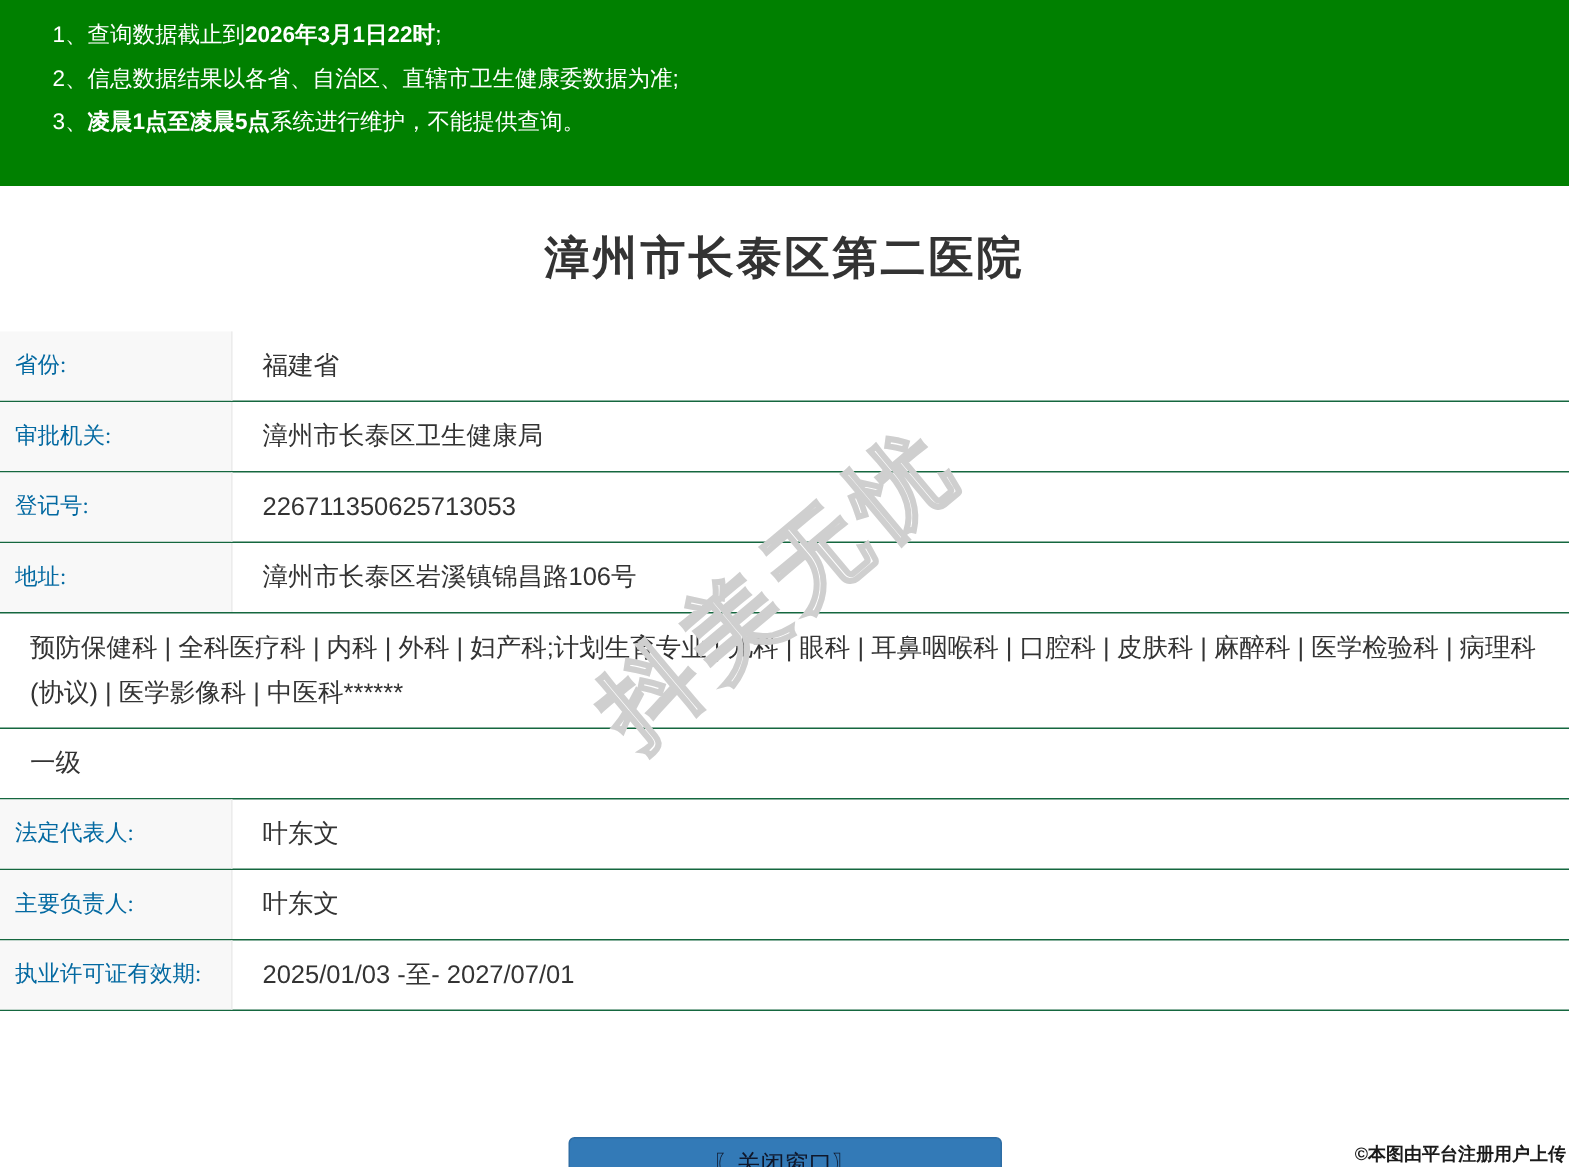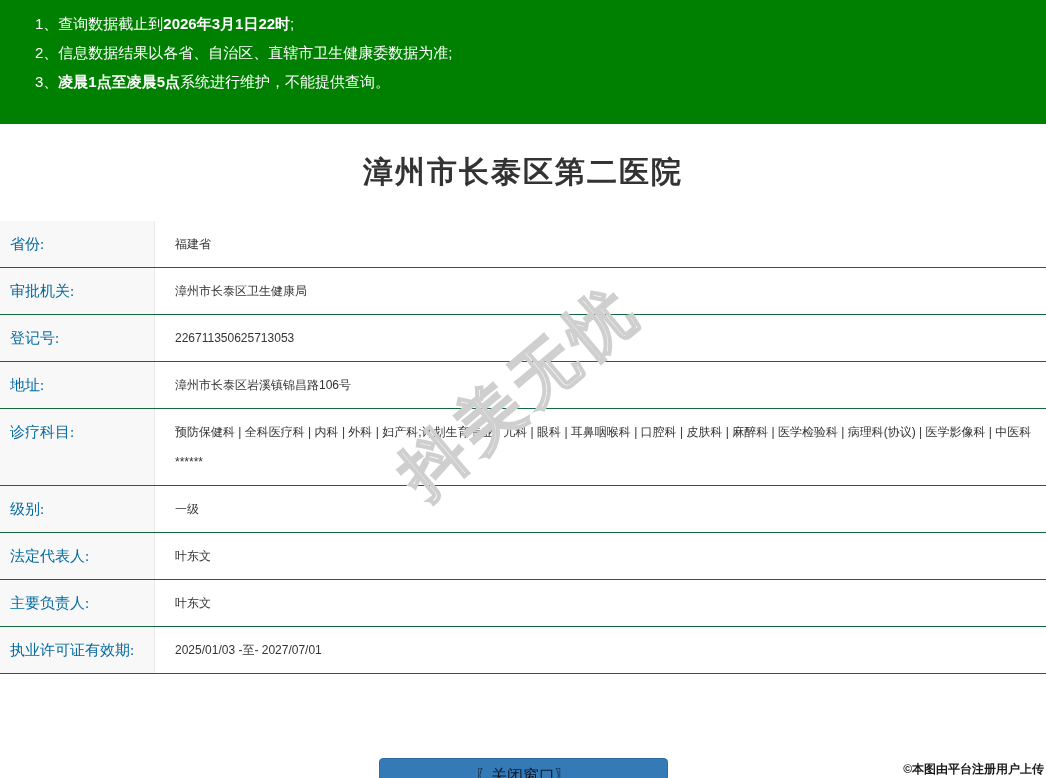--- a/index.html
+++ b/index.html
@@ -16,21 +16,21 @@
   
   .title-wrap { height:97px; display:flex; align-items:center; justify-content:center;text-align:center; }
   .title { font-size:30px; color:#333; letter-spacing:2px; }
 
   
   .info-table { width:1046px; }
   .row { display:flex; border-bottom:1px solid var(--line,#15673F); min-height:47px; }
   .cell-label { width:155px; background:var(--label_bg,#F8F8F8);
                 border-right:1px solid #ececec; padding:8px 0 8px 10px;
                 font-size:15px; line-height:30px; color:#0369a1; flex-shrink:0;font-family:Liberation Serif, serif; }
-  .cell-value { flex:1; padding:8px 8px 8px 20px; font-size:12px; line-height:30px; color:#333; }
+  .cell-value { flex:1; padding:8px 8px 8px 20px; font-size:17px; line-height:30px; color:#333; }
 
   
   .btn-wrap { text-align:center; margin-top:84px; }
   .close-btn { width:289px; height:36px; background:var(--button,#337AB7);
                border:1px solid var(--button_border,#2E6DA4); border-radius:4px;
                color:#0f172a; font-size:16px; cursor:pointer;
                font-family:"Liberation Sans","DejaVu Sans",sans-serif; }
 
   
   .watermark { position:absolute; left:350px; top:348px; width:340px; text-align:center;
@@ -67,25 +67,23 @@
   </div>
   <div class="row">
     <div class="cell-label">登记号:</div>
     <div class="cell-value">226711350625713053</div>
   </div>
   <div class="row">
     <div class="cell-label">地址:</div>
     <div class="cell-value">漳州市长泰区岩溪镇锦昌路106号</div>
   </div>
   <div class="row">
-    <div class="cell-label">诊疗科目:</div>
     <div class="cell-value">预防保健科 | 全科医疗科 | 内科 | 外科 | 妇产科;计划生育专业 | 儿科 | 眼科 | 耳鼻咽喉科 | 口腔科 | 皮肤科 | 麻醉科 | 医学检验科 | 病理科(协议) | 医学影像科 | 中医科******</div>
   </div>
   <div class="row">
-    <div class="cell-label">级别:</div>
     <div class="cell-value">一级</div>
   </div>
   <div class="row">
     <div class="cell-label">法定代表人:</div>
     <div class="cell-value">叶东文</div>
   </div>
   <div class="row">
     <div class="cell-label">主要负责人:</div>
     <div class="cell-value">叶东文</div>
   </div>

